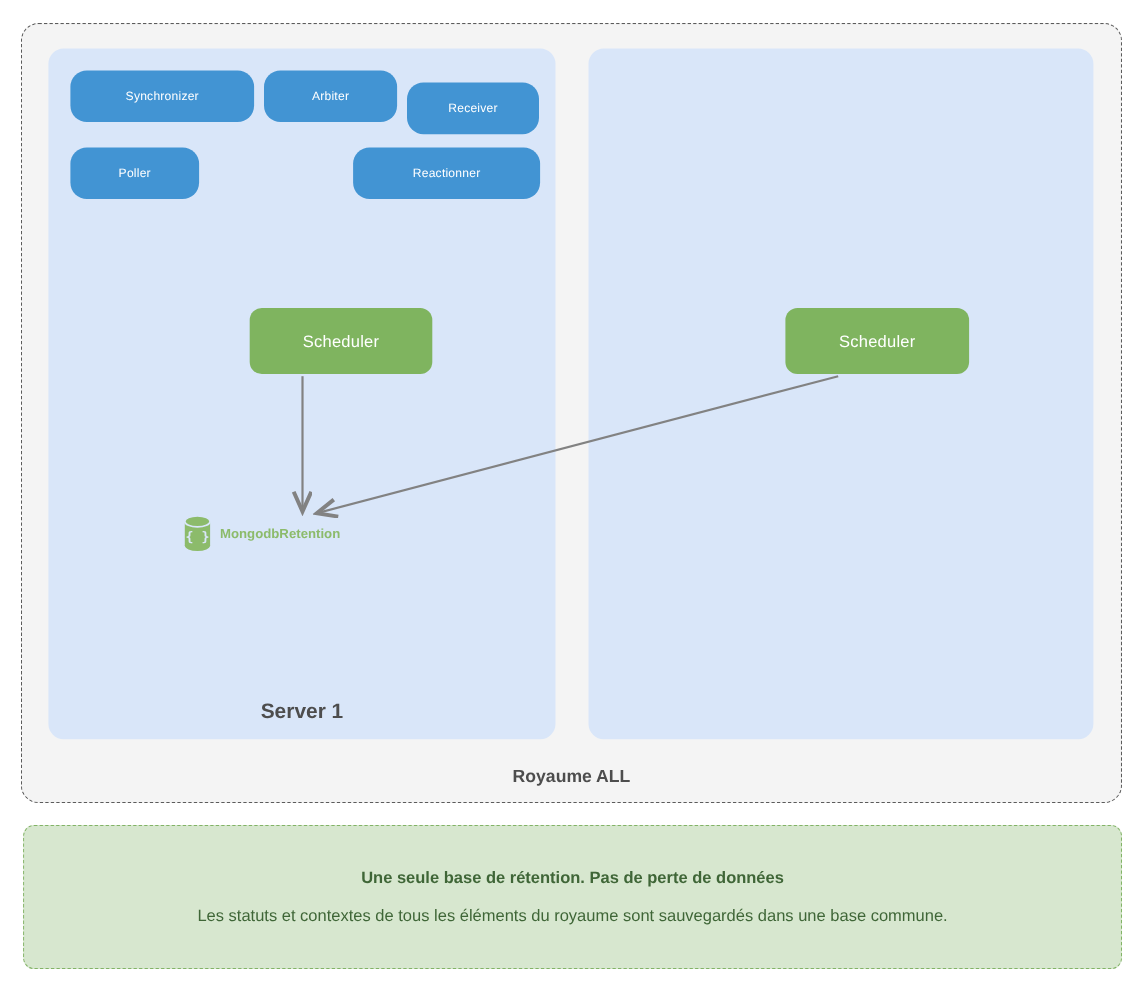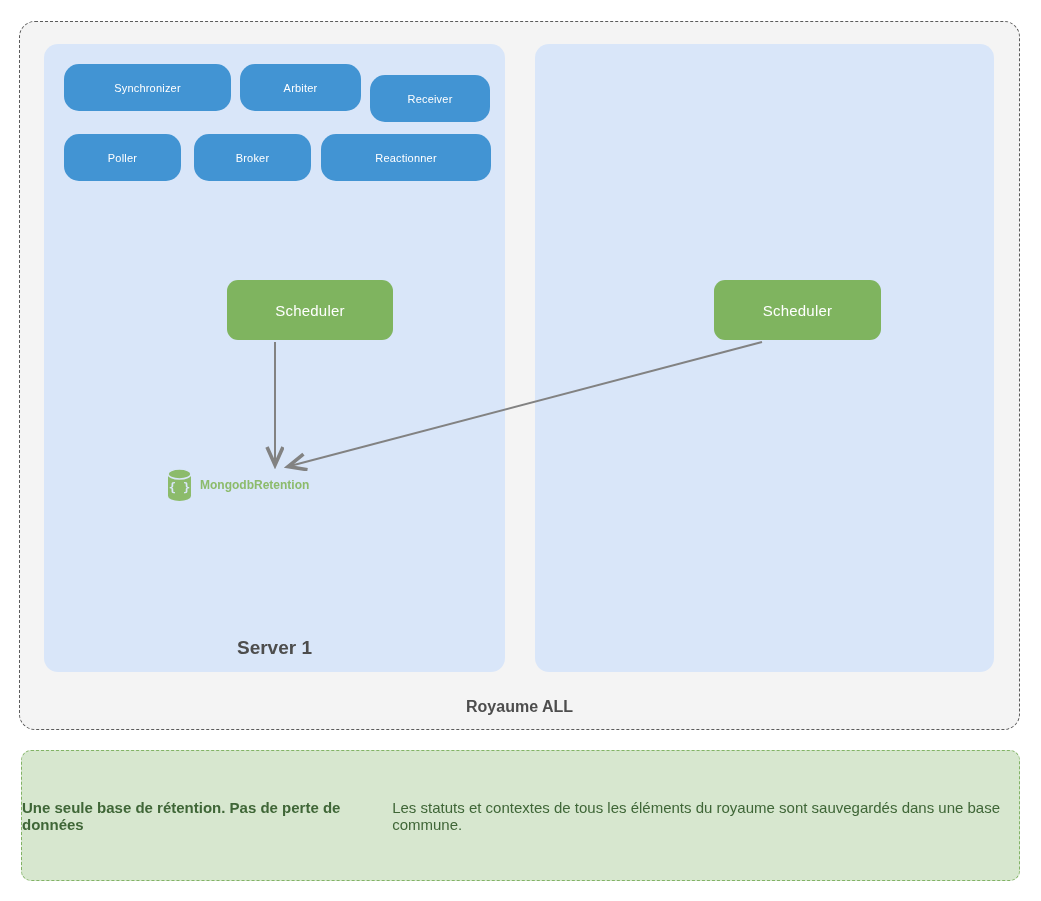--- a/index.html
+++ b/index.html
@@ -60,39 +60,38 @@
   }
   .arrows{
     position:absolute;left:0;top:0;width:1041px;height:901px;
     pointer-events:none;
   }
   .note{
     position:absolute;left:21px;top:750px;width:999px;height:131px;
     background:var(--note-bg);
     border:1px dashed var(--note-border);
     border-radius:10px;box-sizing:border-box;
-    display:flex;flex-direction:row;align-items:center;justify-content:center;
+    display:flex;flex-direction:column;align-items:center;justify-content:center;
     gap:17px;color:var(--note-text);
   }
   .note-title{font-weight:bold;font-size:15px;}
   .note-body{font-size:15px;}
 </style>
 </head>
 <body>
 
 <div class="page">
 
   <div class="kingdom">
 
     <div class="server-panel s1">
       <div class="daemon" style="left:20px;top:20px;width:167px;">Synchronizer</div>
       <div class="daemon" style="left:196px;top:20px;width:121px;text-align:center;">Arbiter</div>
       <div class="daemon" style="left:326px;top:31px;width:120px;">Receiver</div>
       <div class="daemon" style="left:20px;top:90px;width:117px;">Poller</div>
-      <div class="daemon" style="left:150px;top:90px;width:117px;">Broker</div>
       <div class="daemon" style="left:277px;top:90px;width:170px;">Reactionner</div>
 
       <div class="scheduler" style="left:148px;top:236px;width:166px;">Scheduler</div>
 
       <div class="mongo">
         <span style="display:inline-flex;">
           <svg width="27" height="34" viewBox="0 0 27 34" aria-hidden="true">
             <rect x="2" y="6" width="23" height="22" fill="#8cbb6b"></rect>
             <ellipse cx="13.5" cy="28" rx="11.5" ry="5" fill="#8cbb6b"></ellipse>
             <ellipse cx="13.5" cy="6" rx="11.5" ry="5" fill="#8cbb6b" stroke="#d9e6f9" stroke-width="1.6"></ellipse>

